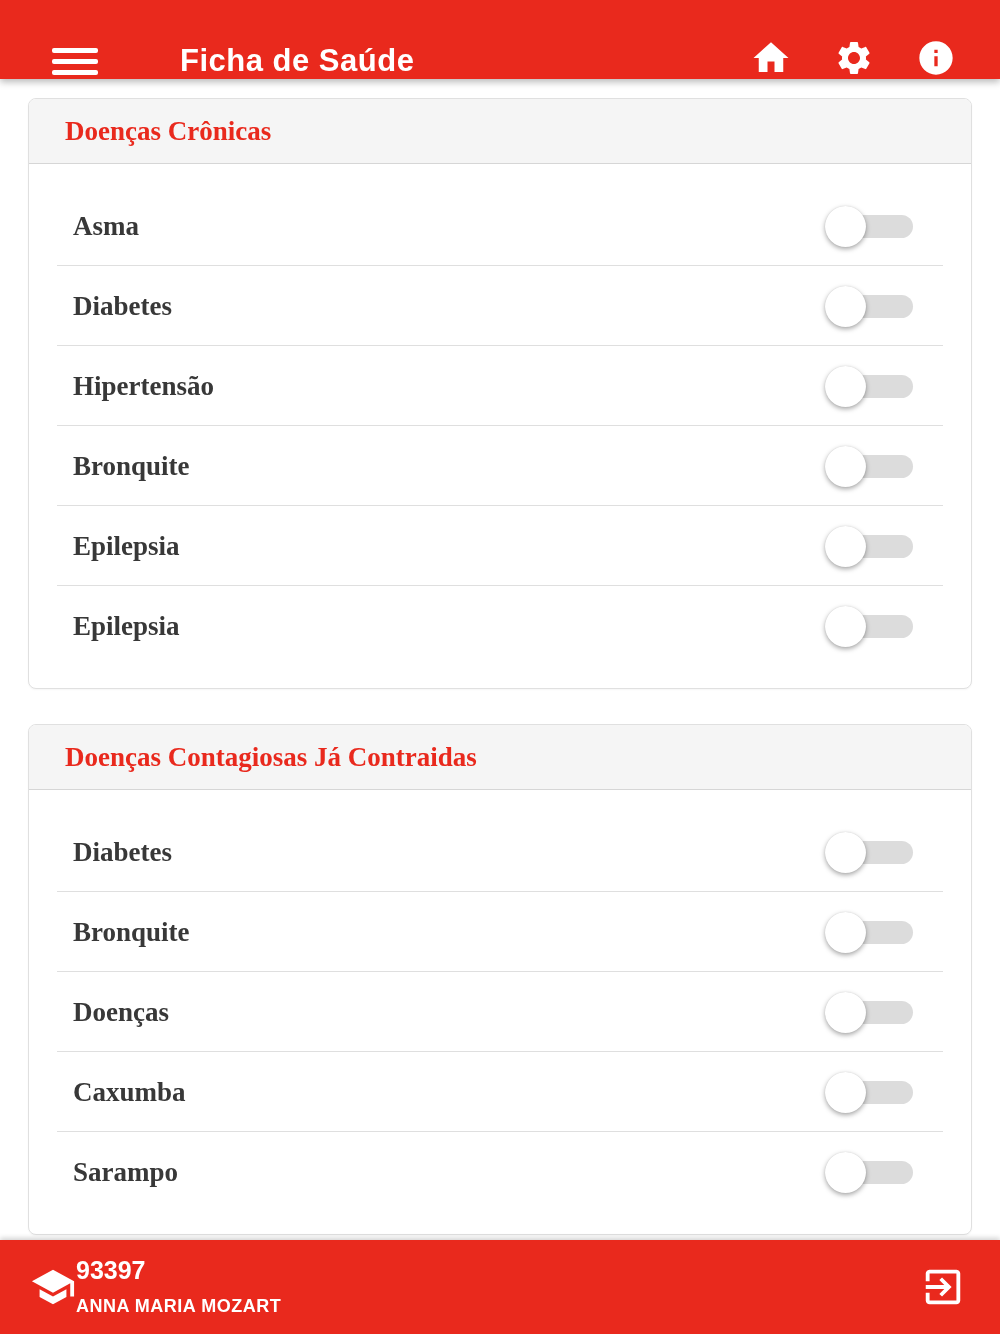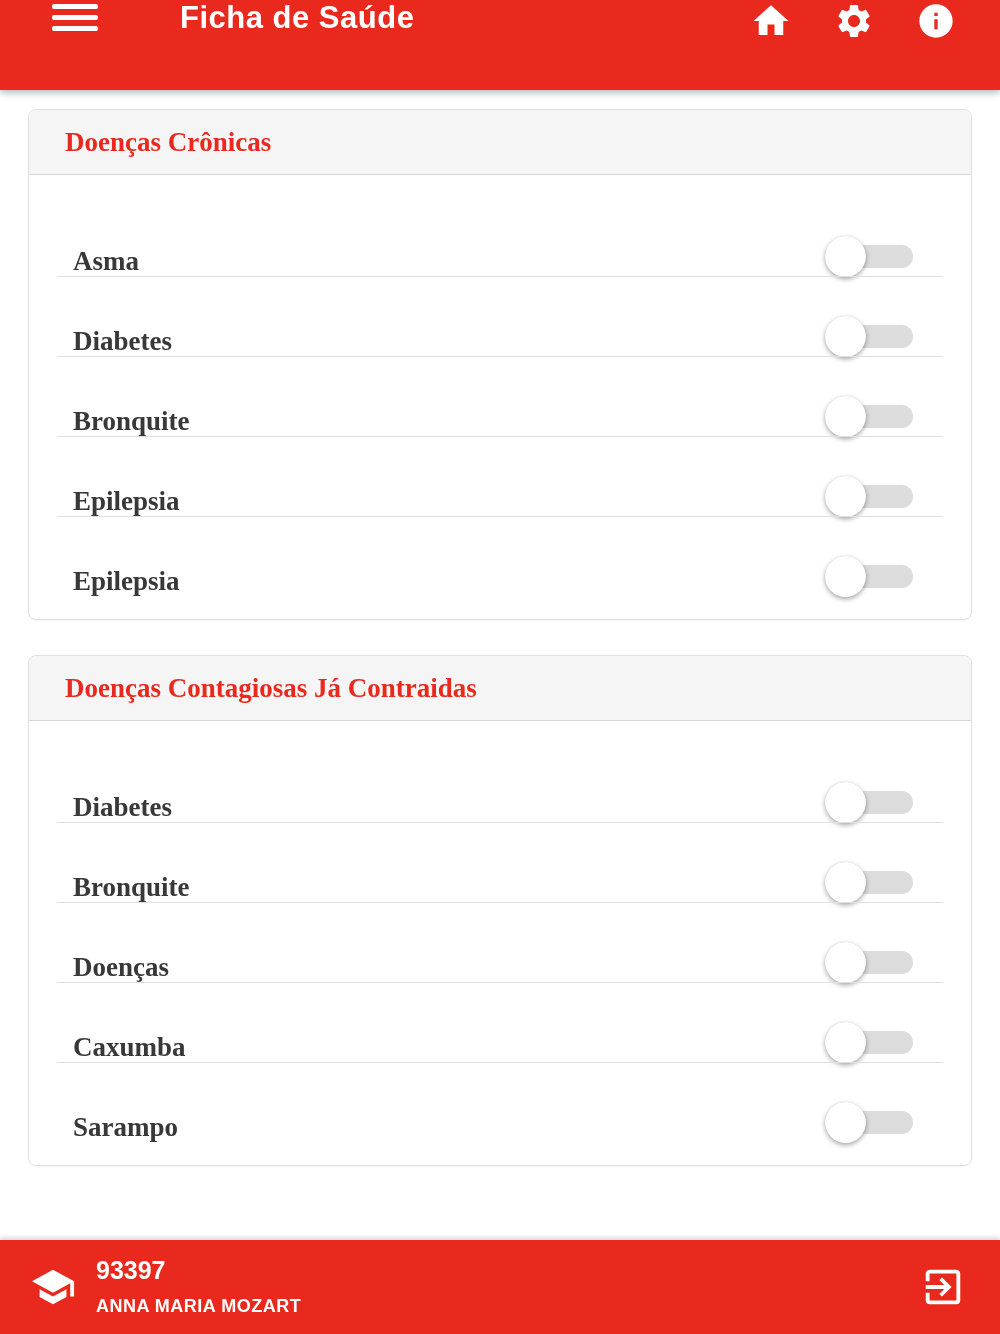--- a/index.html
+++ b/index.html
@@ -15,24 +15,24 @@
   body{
     position:relative;
     overflow:hidden;
     background:#fff;
     font-family:"Liberation Sans", sans-serif;
   }
   
   .appbar{
     position:relative;
     z-index:5;
-    height:90px;
+    height:79px;
     background:var(--red);
     display:flex;
-    align-items:flex-start;
+    align-items:flex-end;
     padding:0 44px 0 52px;
     box-shadow:0 3px 7px rgba(0,0,0,0.28);
   }
   .menu-btn{
     background:none;border:none;cursor:pointer;
     display:flex;flex-direction:column;gap:6px;
     padding:4px 0;
   }
   .menu-btn .bar{display:block;width:46px;height:5px;background:#fff;border-radius:2px;}
   .appbar .title{
@@ -68,21 +68,21 @@
   .card-title{
     color:var(--red);
     font-size:27px;
     font-weight:700;
   }
   .rows{list-style:none;padding:22px 0;}
   .row{
     position:relative;
     height:80px;
     display:flex;
-    align-items:flex-end;
+    align-items:center;
     justify-content:space-between;
     padding:0 58px 0 44px;
   }
   .row:not(:last-child)::after{
     content:"";
     position:absolute;
     left:28px;right:28px;bottom:0;
     height:1px;background:var(--divider);
   }
   .row-label{
@@ -107,21 +107,21 @@
     left:0;right:0;bottom:0;
     height:94px;
     background:var(--red);
     display:flex;
     align-items:center;
     padding:0 34px 0 30px;
     z-index:10;
     box-shadow:0 -2px 5px rgba(0,0,0,0.18);
   }
   .footer-icon{display:flex;align-items:center;}
-  .student{margin-left:20px;color:#fff;display:flex;flex-direction:column;gap:13px;}
+  .student{color:#fff;display:flex;flex-direction:column;gap:13px;}
   .student-id{font-size:25px;font-weight:600;line-height:1.1;}
   .student-name{font-size:18px;font-weight:700;line-height:1.1;letter-spacing:.5px;}
   .logout-btn{margin-left:auto;background:none;border:none;cursor:pointer;display:flex;align-items:center;padding:0;}
 </style>
 </head>
 <body>
 
 <header class="appbar">
   <button class="menu-btn" aria-label="menu">
     <span class="bar"></span>
@@ -163,20 +163,27 @@
   </li>
 
   <li class="row">
     <span class="row-label">Diabetes</span>
     <span class="switch" role="switch" aria-checked="false">
       <span class="track"></span>
       <span class="knob"></span>
     </span>
   </li>
 
+  <li class="row">
+    <span class="row-label">Hipertensão</span>
+    <span class="switch" role="switch" aria-checked="false">
+      <span class="track"></span>
+      <span class="knob"></span>
+    </span>
+  </li>
 
   <li class="row">
     <span class="row-label">Bronquite</span>
     <span class="switch" role="switch" aria-checked="false">
       <span class="track"></span>
       <span class="knob"></span>
     </span>
   </li>
 
   <li class="row">

